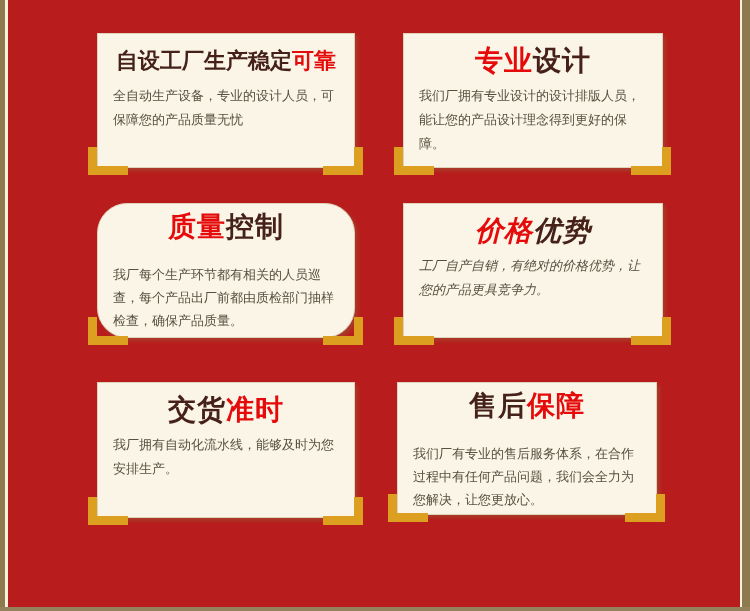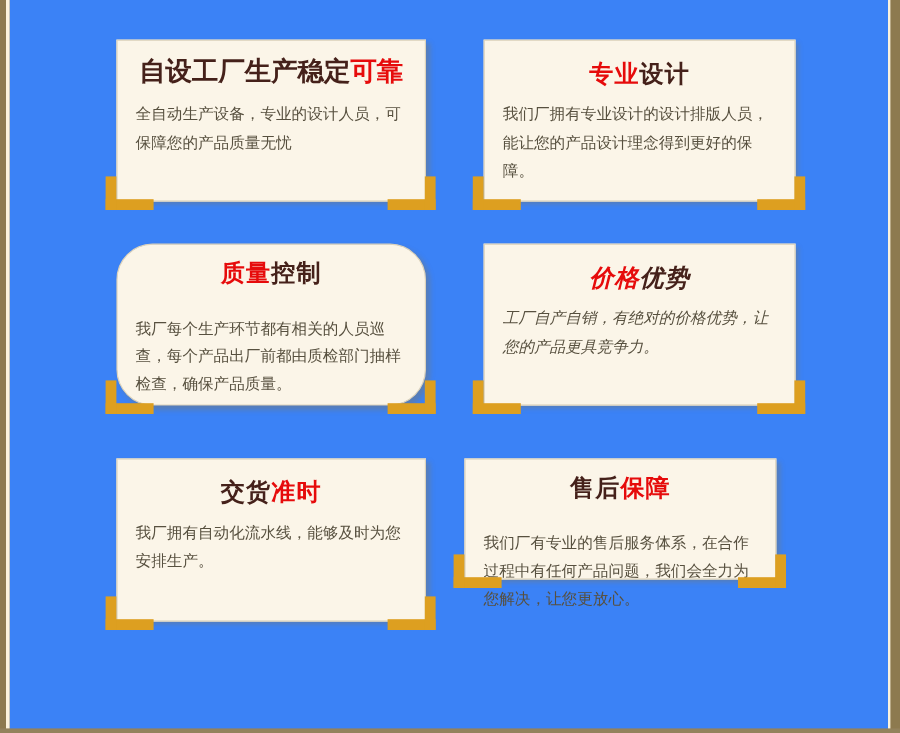--- a/index.html
+++ b/index.html
@@ -3,45 +3,45 @@
 <meta charset="utf-8">
 <style>
   html,body{margin:0;padding:0;}
   body{
     width:750px;height:611px;
     font-family:"DejaVu Sans",sans-serif;
     background:#efe4c4;
   }
   .page{
     position:relative;width:750px;height:611px;
-    background:#3b82f6;overflow:hidden;
+    background:#b91c1c;overflow:hidden;
   }
   .edge{position:absolute;top:0;height:611px;}
   .edge.left{left:0;width:5px;background:#8d7a4f;border-right:3px solid #fcf3dc;}
   .edge.right{right:0;width:8px;background:#8d7a4f;border-left:2px solid #fcf3dc;}
   .bottom-bar{position:absolute;left:0;bottom:0;width:750px;height:4px;background:#93825c;}
 
   .card{
     position:absolute;
     background:#fbf5e8;
     border:1px solid #ddd3bb;
     box-shadow:3px 3px 4px rgba(139,117,67,0.35);
     box-sizing:border-box;
   }
   .c0{left:97px;top:33px;width:258px;height:135px;}
   .c1{left:403px;top:33px;width:260px;height:135px;}
   .c2{left:97px;top:203px;width:258px;height:135px;border-radius:30px;}
   .c3{left:403px;top:203px;width:260px;height:135px;font-style:italic;}
   .c4{left:97px;top:382px;width:258px;height:136px;}
-  .c5{left:387px;top:382px;width:260px;height:101px;}
+  .c5{left:397px;top:382px;width:260px;height:133px;}
 
   .title{
     margin:12px 8px 0;
     text-align:center;
-    font-size:20px;line-height:30px;
+    font-size:28px;line-height:30px;
     font-weight:bold;
     color:#45211a;
     white-space:nowrap;
     letter-spacing:1px;
   }
   .c0 .title{font-size:22px;letter-spacing:0;}
   .title .red{color:#e60b0b;}
   .body{
     margin:8px 0 0;
     padding:0 15px;

